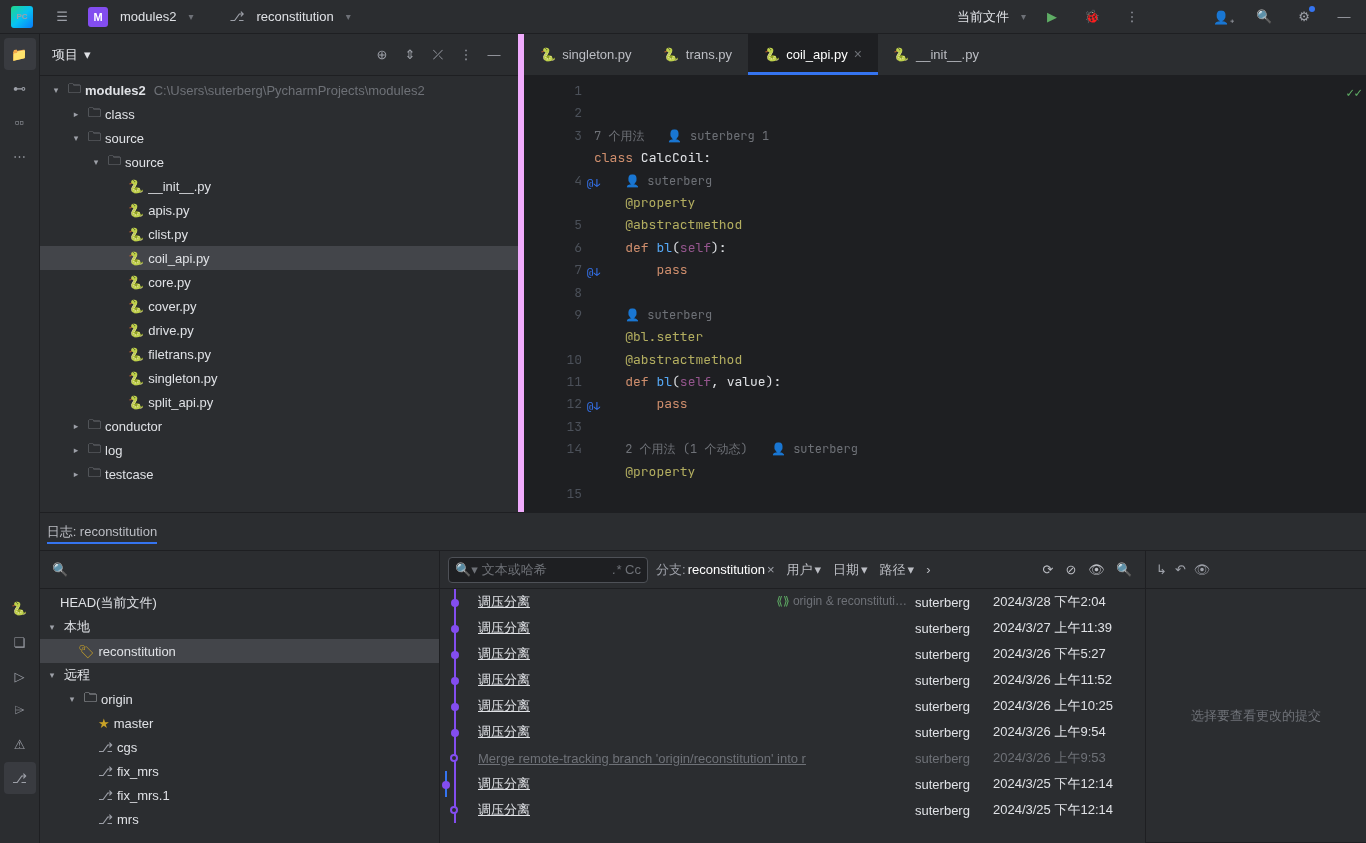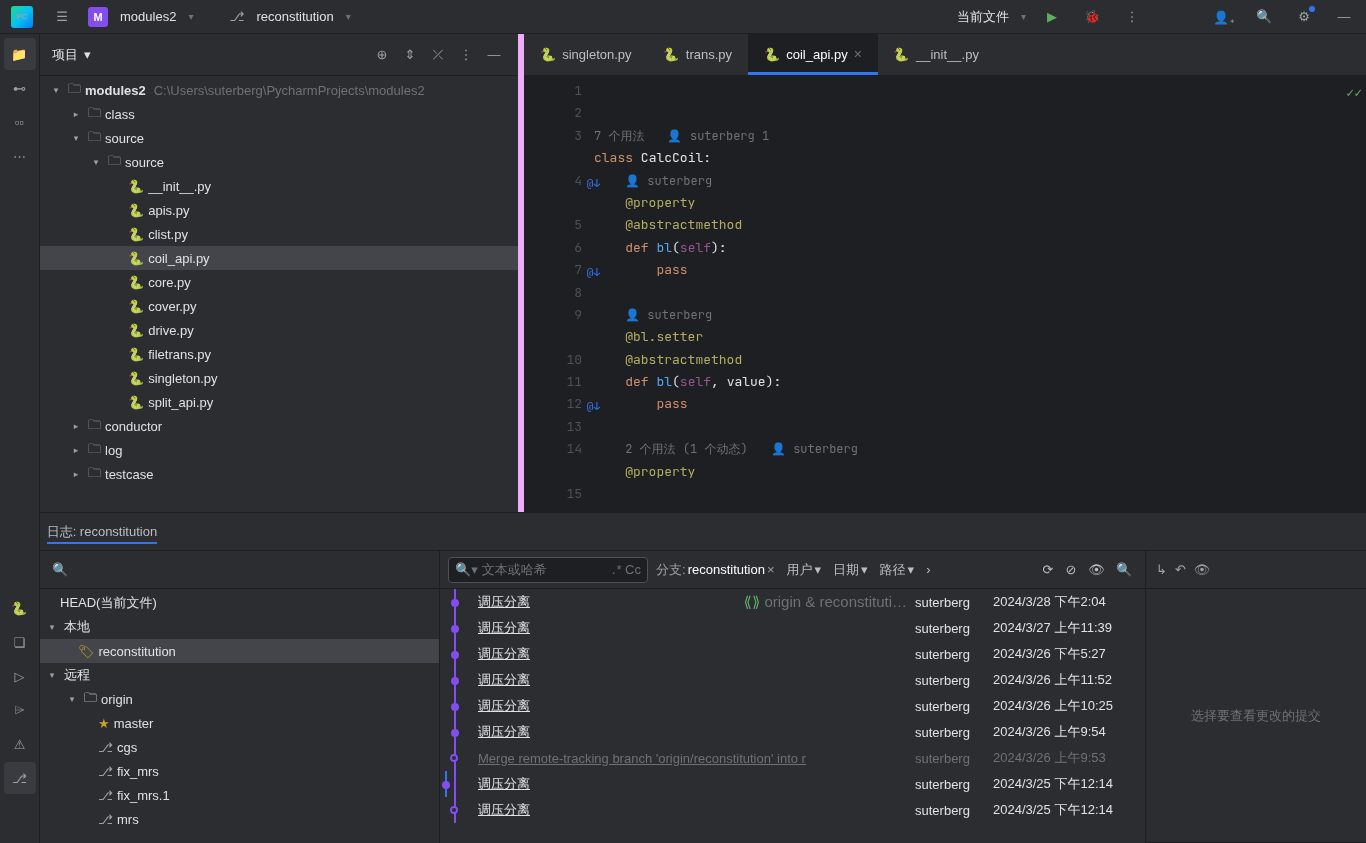--- a/index.html
+++ b/index.html
@@ -88,21 +88,21 @@
 .commit-list::-webkit-scrollbar-thumb { background:#4e5157; border-radius:4px; }
 .commit-row { height:26px; display:flex; align-items:center; gap:8px; padding-right:12px; cursor:pointer; }
 .commit-row.dim { color:#6e7177; }
 .graph-col { width:30px; position:relative; flex-shrink:0; height:26px; }
 .graph-line { position:absolute; left:14px; top:0; bottom:0; width:2px; background:#834df0; }
 .graph-node { position:absolute; left:11px; top:10px; width:8px; height:8px; border-radius:50%; background:#834df0; }
 .graph-node.hollow { background:#2b2d30; border:2px solid #834df0; width:8px; height:8px; top:9px; left:10px; }
 .commit-msg { flex:1; overflow:hidden; text-overflow:ellipsis; white-space:nowrap;text-decoration:underline; }
 .commit-author { width:70px; flex-shrink:0; }
 .commit-date { width:140px; flex-shrink:0; text-align:left; }
-.ref-tag { color:#6e7177; font-size:15px; }
+.ref-tag { color:#6e7177; font-size:12px; }
 .ref-icon { color:#5fad65; }
 
 .detail { width:220px; display:flex; flex-direction:column; }
 .detail-toolbar { height:38px; display:flex; align-items:center; justify-content:flex-start; gap:8px; padding:0 10px; border-bottom:1px solid #1e1f22; color:#9da0a8; }
 .detail-body { flex:1; display:flex; flex-direction:column;justify-content:space-between; }
 .detail-msg { flex:1; display:flex; align-items:center; justify-content:center; color:#6e7177; border-bottom:1px solid #1e1f22; }
 .detail-msg2 { flex:0 0 100px; display:flex; align-items:center; justify-content:center; color:#6e7177; }
 </style>
 </head>
 <body>

